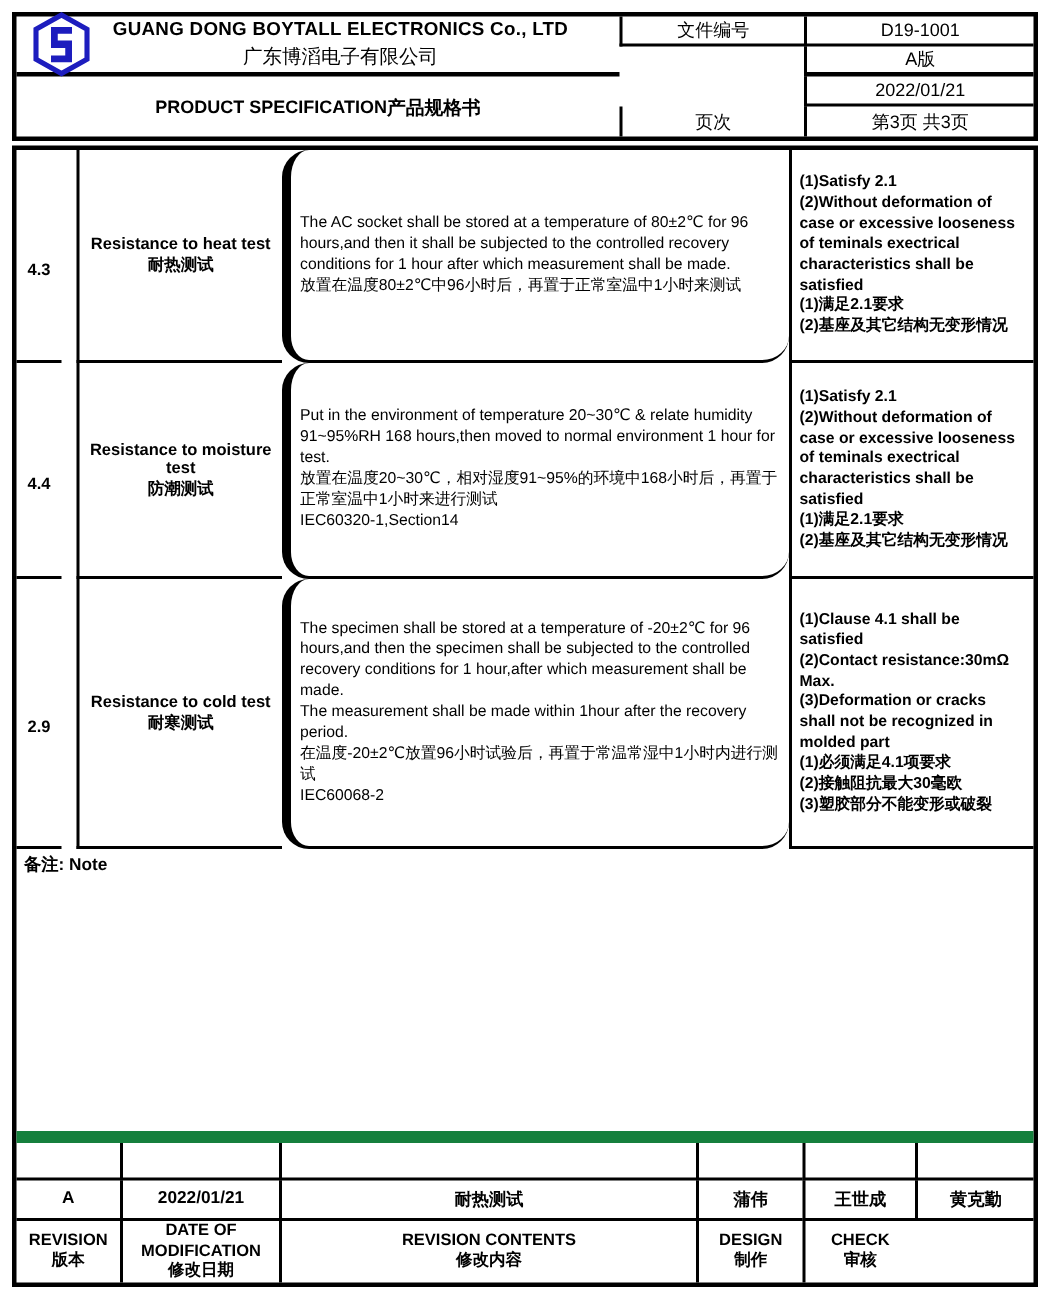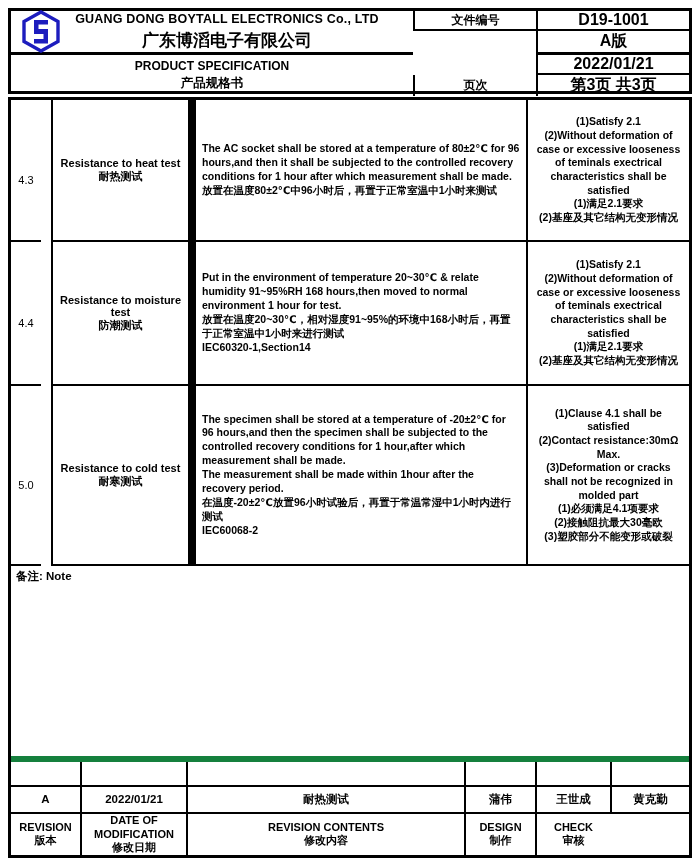--- a/index.html
+++ b/index.html
@@ -16,52 +16,52 @@
     display:grid; grid-template-columns:402px 123px 1fr;
     grid-template-rows:1fr 1fr 1fr 1fr;
   }
   .hcell { box-sizing:border-box; display:flex; align-items:center; justify-content:center; }
   .bl { border-left:2px solid #000; }
   .bb { border-bottom:2px solid #000; }
   .bbT { border-bottom:3px solid #000; }
   .company-cell { grid-column:1; grid-row:1/3; justify-content:flex-start; padding-left:10px; gap:10px; }
   .company-text { flex:1; text-align:center; padding-right:30px; }
   .company-en { font-size:12.5px; font-weight:bold; letter-spacing:0.2px; }
-  .company-cn { font-size:17px; font-weight:bold; margin-top:3px; }
-  .spec-cell { grid-column:1; grid-row:3/5; flex-direction:column; }
+  .company-cn { font-size:13px; font-weight:normal; margin-top:3px; }
+  .spec-cell { grid-column:1; grid-row:3/5; flex-direction:row; }
   .spec-en { font-size:12px; font-weight:bold; }
   .spec-cn { font-size:12.5px; font-weight:bold; margin-top:2px; }
-  .hlabel { font-size:12px; font-weight:bold; }
-  .hvalue { font-size:16px; font-weight:bold; }
+  .hlabel { font-size:12px; font-weight:normal; }
+  .hvalue { font-size:12px; font-weight:normal; }
 
   
   .main {
     position:absolute; left:8px; top:97px; width:684px; height:761px;
     border:3px solid #000; box-sizing:border-box;
     display:flex; flex-direction:column;
   }
   .tests {
     display:grid; grid-template-columns:30px 147px 338px 1fr;
     grid-template-rows:142px 144px 180px;
   }
   .tcell { box-sizing:border-box; border-bottom:2px solid #000; overflow:hidden; }
   .cell-no { display:flex; align-items:center; justify-content:center;
-             font-size:11px; font-weight:normal;margin-top:20px; }
+             font-size:11px; font-weight:bold;margin-top:20px; }
   .cell-name { display:flex; flex-direction:column; align-items:center; justify-content:center;
                text-align:center; font-size:11px; font-weight:bold;
                border-left:2px solid #000; padding:0 4px;margin-left:10px; }
-  .cell-desc { display:flex; align-items:center; border-left:8px solid #000000;
-               font-size:10.5px; font-weight:bold; line-height:1.32;
-               padding:4px 6px; white-space:pre-line; }
+  .cell-desc { display:flex; align-items:center; border-left:6px solid #000000;
+               font-size:10.5px; font-weight:normal; line-height:1.32;
+               padding:4px 6px; white-space:pre-line;border-radius:18px; }
   .cell-req  { display:flex; align-items:center; border-left:2px solid #000;
                font-size:10.5px; font-weight:bold; line-height:1.3;
-               padding:4px 5px; white-space:pre-line;text-align:center; }
+               padding:4px 5px; white-space:pre-line; }
 
   .note {
-    box-sizing:border-box; height:236px; border-bottom:6px solid #15803d;
+    box-sizing:border-box; height:236px; border-bottom:8px solid #15803d;
     padding:3px 5px; font-size:11.5px; font-weight:bold;
   }
 
   .rev {
     display:grid; flex:1;
     grid-template-columns:69px 106px 278px 71px 75px 1fr;
     grid-template-rows:25px 27px 1fr;
   }
   .rcell { box-sizing:border-box; display:flex; flex-direction:column;
            align-items:center; justify-content:center; text-align:center;
@@ -128,21 +128,21 @@
         <span>防潮测试</span>
       </div>
       <div class="tcell cell-desc"><span>Put in the environment of temperature 20~30℃ &amp; relate humidity 91~95%RH 168 hours,then moved to normal environment 1 hour for test.
 放置在温度20~30℃，相对湿度91~95%的环境中168小时后，再置于正常室温中1小时来进行测试
 IEC60320-1,Section14</span></div>
       <div class="tcell cell-req"><span>(1)Satisfy 2.1
 (2)Without deformation of case or excessive looseness of teminals exectrical characteristics shall be satisfied
 (1)满足2.1要求
 (2)基座及其它结构无变形情况</span></div>
 
-      <div class="tcell cell-no">5.0</div>
+      <div class="tcell cell-no">2.9</div>
       <div class="tcell cell-name">
         <span>Resistance to cold test</span>
         <span>耐寒测试</span>
       </div>
       <div class="tcell cell-desc"><span>The specimen shall be stored at a temperature of -20±2℃ for 96 hours,and then the specimen shall be subjected to the controlled recovery conditions for 1 hour,after which measurement shall be made.
 The measurement shall be made within 1hour after the recovery period.
 在温度-20±2℃放置96小时试验后，再置于常温常湿中1小时内进行测试
 IEC60068-2</span></div>
       <div class="tcell cell-req"><span>(1)Clause 4.1 shall be satisfied
 (2)Contact resistance:30mΩ Max.

